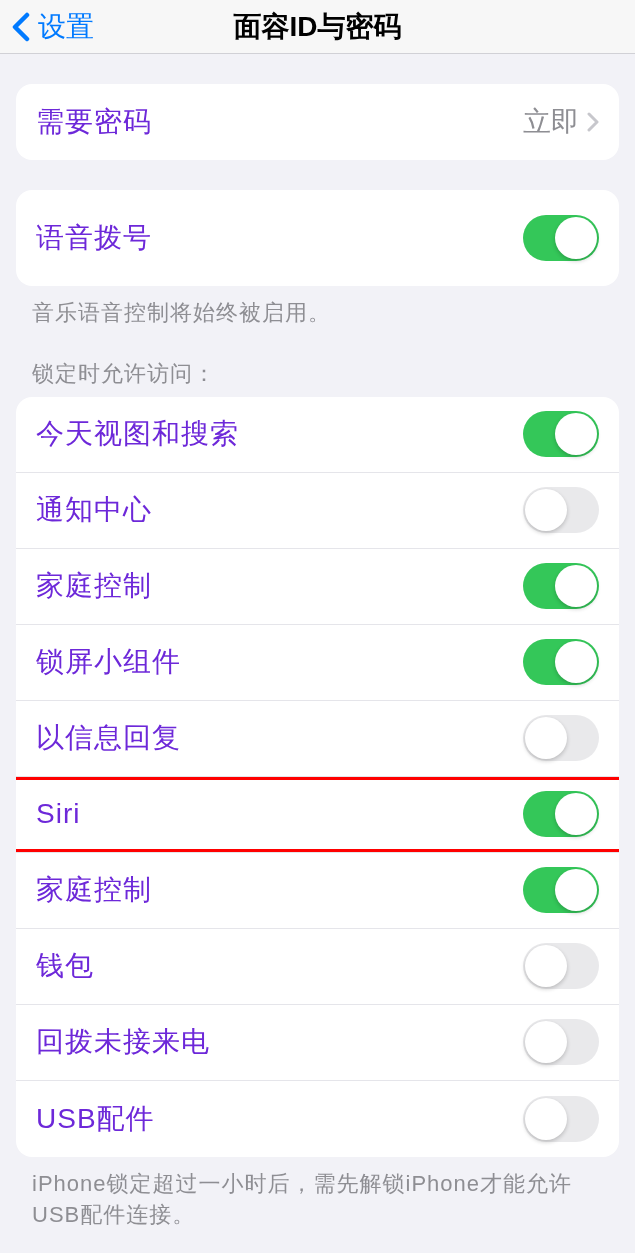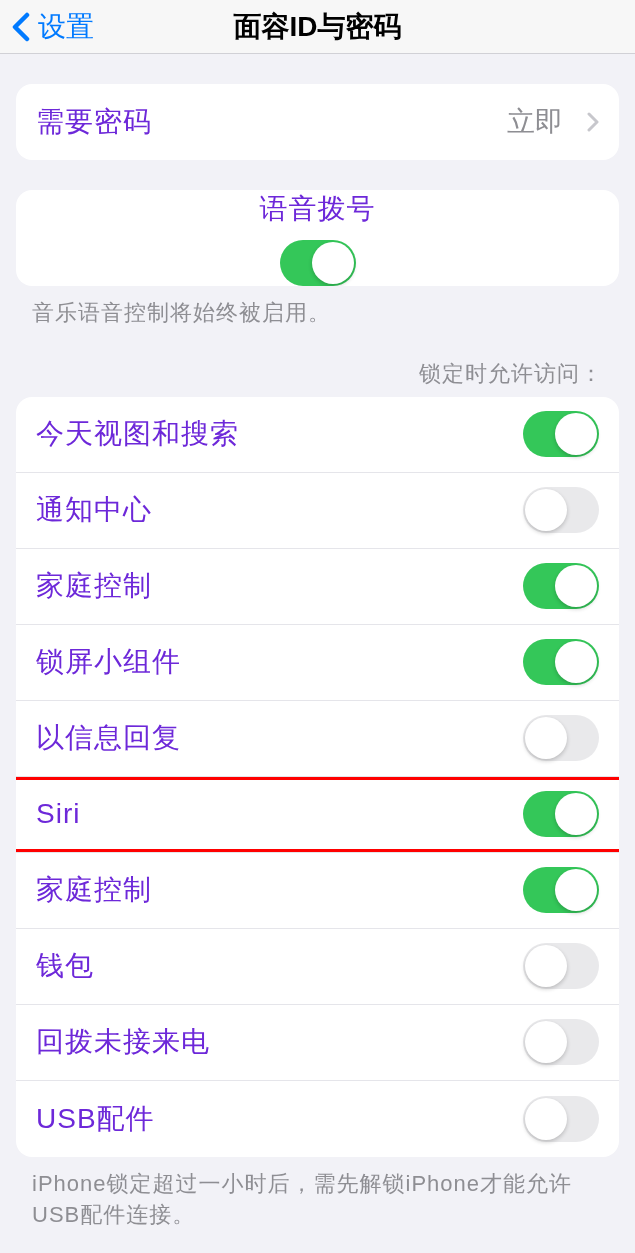--- a/index.html
+++ b/index.html
@@ -58,21 +58,21 @@
     }
     .row:last-child { border-bottom: none; }
     .row-label {
       font-size: 28px;
       color: #6d28d9;
       letter-spacing: 1px;
     }
     .row-detail {
       display: flex;
       align-items: center;
-      gap: 24px;
+      gap: 8px;
       font-family: Liberation Serif, serif;
     }
     .detail-text {
       font-size: 28px;
       color: #8e8e93;
     }
     .chevron-right {
       width: 12px;
       height: 20px;
       color: #c7c7cc;
@@ -103,21 +103,20 @@
       color: #8e8e93;
       padding: 12px 32px 0 32px;
       line-height: 1.4;
       letter-spacing: 1px;
     }
     .header-text {
       font-size: 22px;
       color: #8e8e93;
       padding: 30px 32px 8px 32px;
       letter-spacing: 1px;
-      text-align: right;
     }
     .highlight-box {
       position: relative;
     }
     .highlight-box::after {
       content: "";
       position: absolute;
       border: 3px solid #ff0000;
       pointer-events: none;
     }
@@ -149,21 +148,21 @@
       <div class="row-detail">
         <span class="detail-text">立即</span>
         <svg class="chevron-right" viewBox="0 0 12 20" fill="none" stroke="currentColor" stroke-width="3" stroke-linecap="round" stroke-linejoin="round">
             <polyline points="2,2 10,10 2,18"></polyline>
           </svg>
       </div>
     </div>
   </div>
 
   <div class="group">
-    <div class="row highlight-box highlight-1" style="min-height:96px;flex-direction:column;">
+    <div class="row highlight-box highlight-1" style="min-height:96px;">
       <span class="row-label">语音拨号</span>
       <div class="toggle on">
           <div class="toggle-knob"></div>
         </div>
     </div>
   </div>
   <div class="footer-text">音乐语音控制将始终被启用。</div>
 
   <div class="header-text">锁定时允许访问：</div>
 

